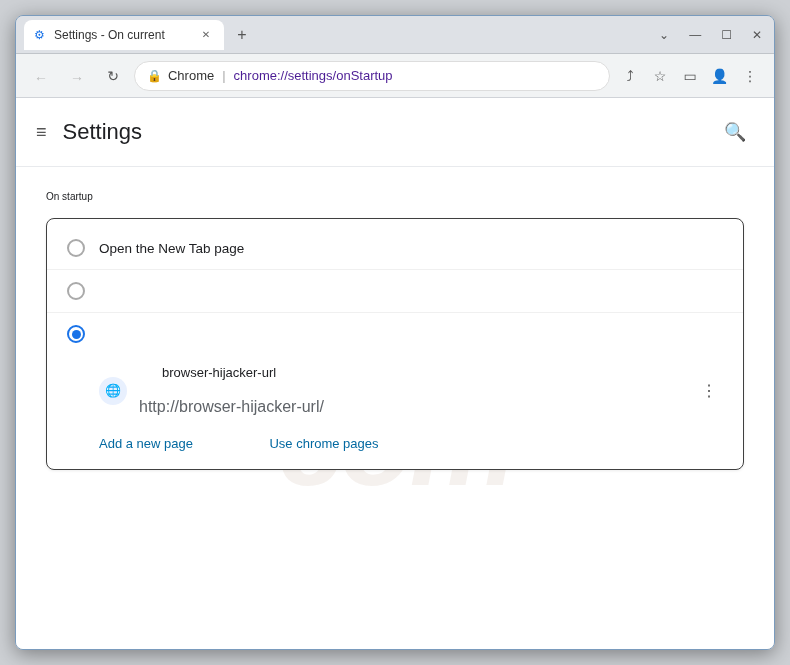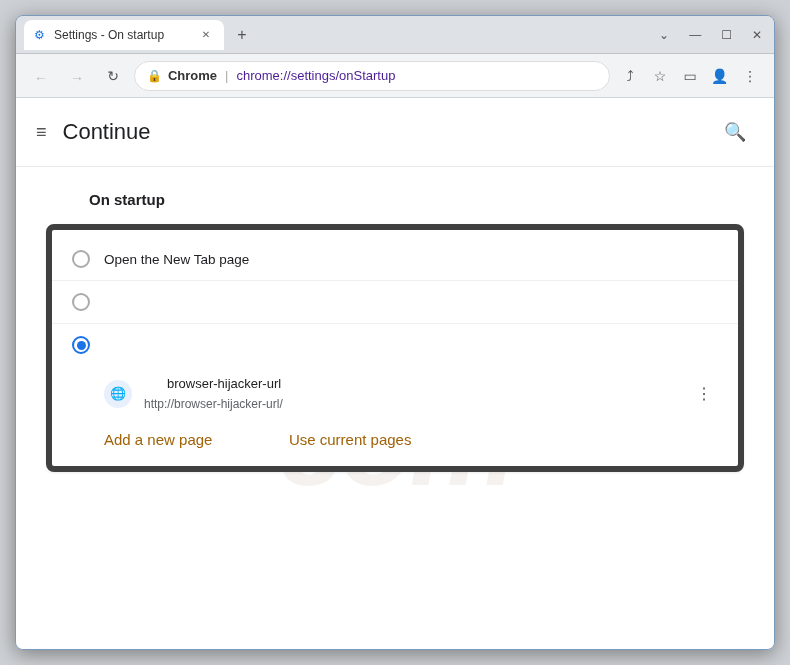--- a/index.html
+++ b/index.html
@@ -122,21 +122,21 @@
       border: 1px solid #ddd;
       font-size: 13px;
       color: #333;
     }
     .address-bar-lock {
       color: #5f6368;
       font-size: 12px;
     }
     .chrome-text {
       color: #333;
-      font-weight: 700;
+      font-weight: 400;
     }
     .address-separator {
       color: #aaa;
       margin: 0 2px;
     }
     .address-path {
       color: #4c1d95;
     }
     .nav-icons-right {
       display: flex;
@@ -203,29 +203,28 @@
       cursor: pointer;
       font-size: 18px;
       color: #555;
     }
     .settings-content {
       padding: 24px 30px;
       position: relative;
       z-index: 1;
     }
     .section-title {
-      font-size: 15px;
+      font-size: 10px;
       color: #202124;
       margin-bottom: 16px;
-      font-weight: 700;
-      margin-left: 43px;
+      font-weight: 400;
     }
     .options-card {
       background: #fff;
-      border: 6px solid #404040;
+      border: 1px solid #404040;
       border-radius: 8px;
       padding: 8px 0;
       box-shadow: 0 1px 3px rgba(0,0,0,0.08);
     }
     .radio-option {
       display: flex;
       align-items: center;
       padding: 12px 20px;
       gap: 14px;
       cursor: pointer;
@@ -279,55 +278,55 @@
     }
     .page-info {
       flex: 1;
     }
     .page-name {
       font-size: 13px;
       color: #202124;
       padding-left: 23px;
     }
     .page-url {
-      font-size: 12px;
+      font-size: 16px;
       color: #5f6368;
-      margin-top: 6px;
+      margin-top: 18px;
     }
     .page-more-btn {
       width: 28px;
       height: 28px;
       border-radius: 50%;
       display: flex;
       align-items: center;
       justify-content: center;
       font-size: 16px;
       color: #555;
       cursor: pointer;
       flex-shrink: 0;
     }
     .link-btn {
       display: inline-block;
       padding: 10px 20px 10px 52px;
-      font-size: 15px;
-      color: #a16207;
+      font-size: 13px;
+      color: #0369a1;
       cursor: pointer;
       font-weight: 500;
       text-align: right;
     }
   </style>
 </head>
 <body>
 
 <div class="browser-window">
 
   <div class="title-bar">
     <div class="tab-active">
       <span class="tab-favicon">⚙</span>
-      <span>Settings - On startup</span>
+      <span>Settings - On current</span>
       <span class="tab-close">✕</span>
     </div>
     <div class="new-tab-btn">+</div>
     <div class="title-bar-controls">
       <span>⌄</span>
       <span>—</span>
       <span>☐</span>
       <span>✕</span>
     </div>
   </div>
@@ -350,21 +349,21 @@
       <div class="nav-icon">⋮</div>
     </div>
   </div>
 
   <div class="settings-page">
 
     <div class="watermark">pc<br>com</div>
 
     <div class="settings-header">
       <span class="menu-icon">≡</span>
-      <span class="settings-title">Continue</span>
+      <span class="settings-title">Settings</span>
       <div class="search-icon-btn">🔍</div>
     </div>
 
     <div class="settings-content">
       <div class="section-title">On startup</div>
 
       <div class="options-card">
 
         
         <div class="radio-option">
@@ -393,19 +392,19 @@
             <div class="page-name">browser-hijacker-url</div>
             <div class="page-url">http://browser-hijacker-url/</div>
           </div>
           <div class="page-more-btn">⋮</div>
         </div>
 
         
         <div class="link-btn">Add a new page</div>
 
         
-        <div class="link-btn">Use current pages</div>
+        <div class="link-btn">Use chrome pages</div>
 
       </div>
     </div>
   </div>
 
 </div>
 
 </body></html>

